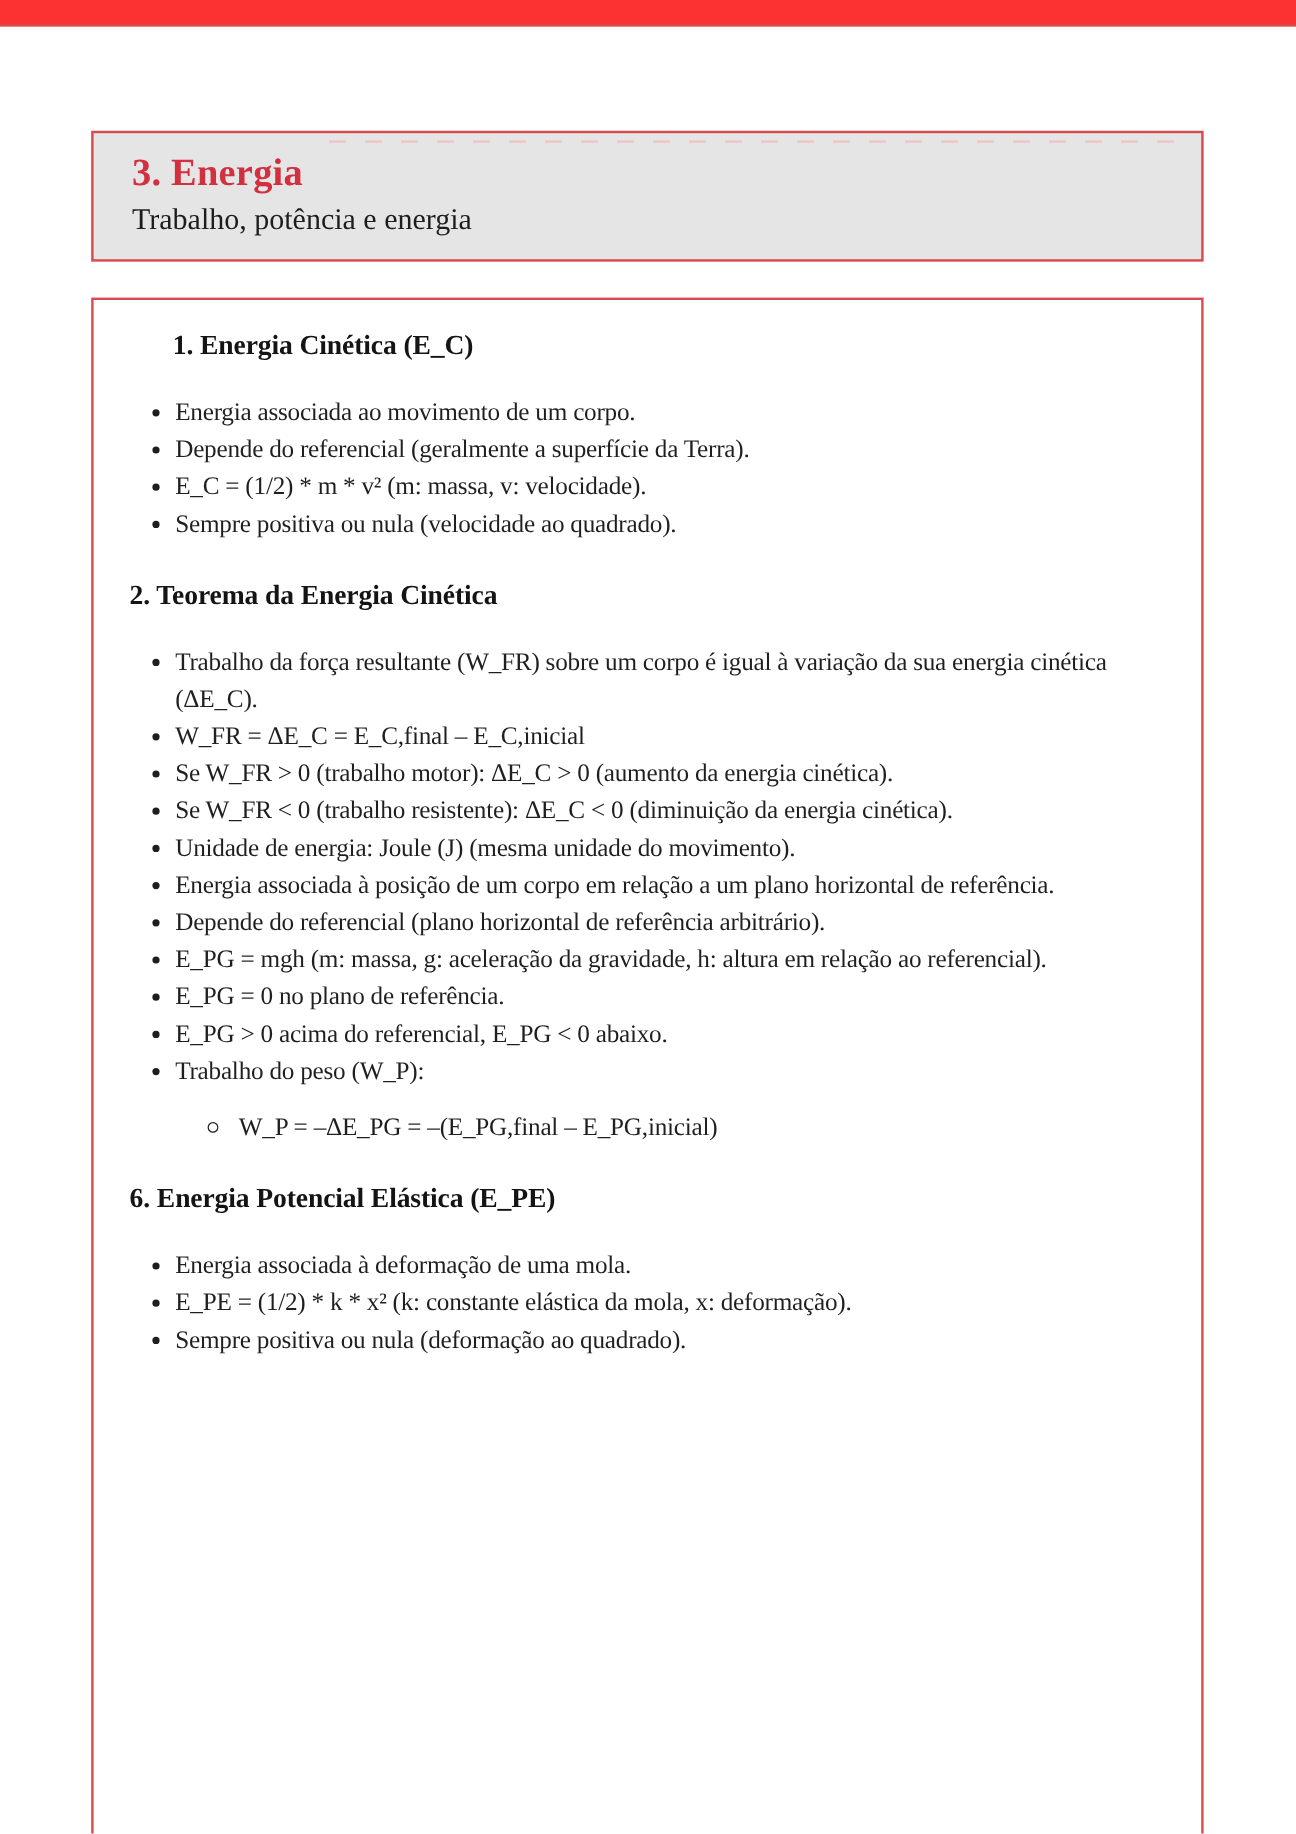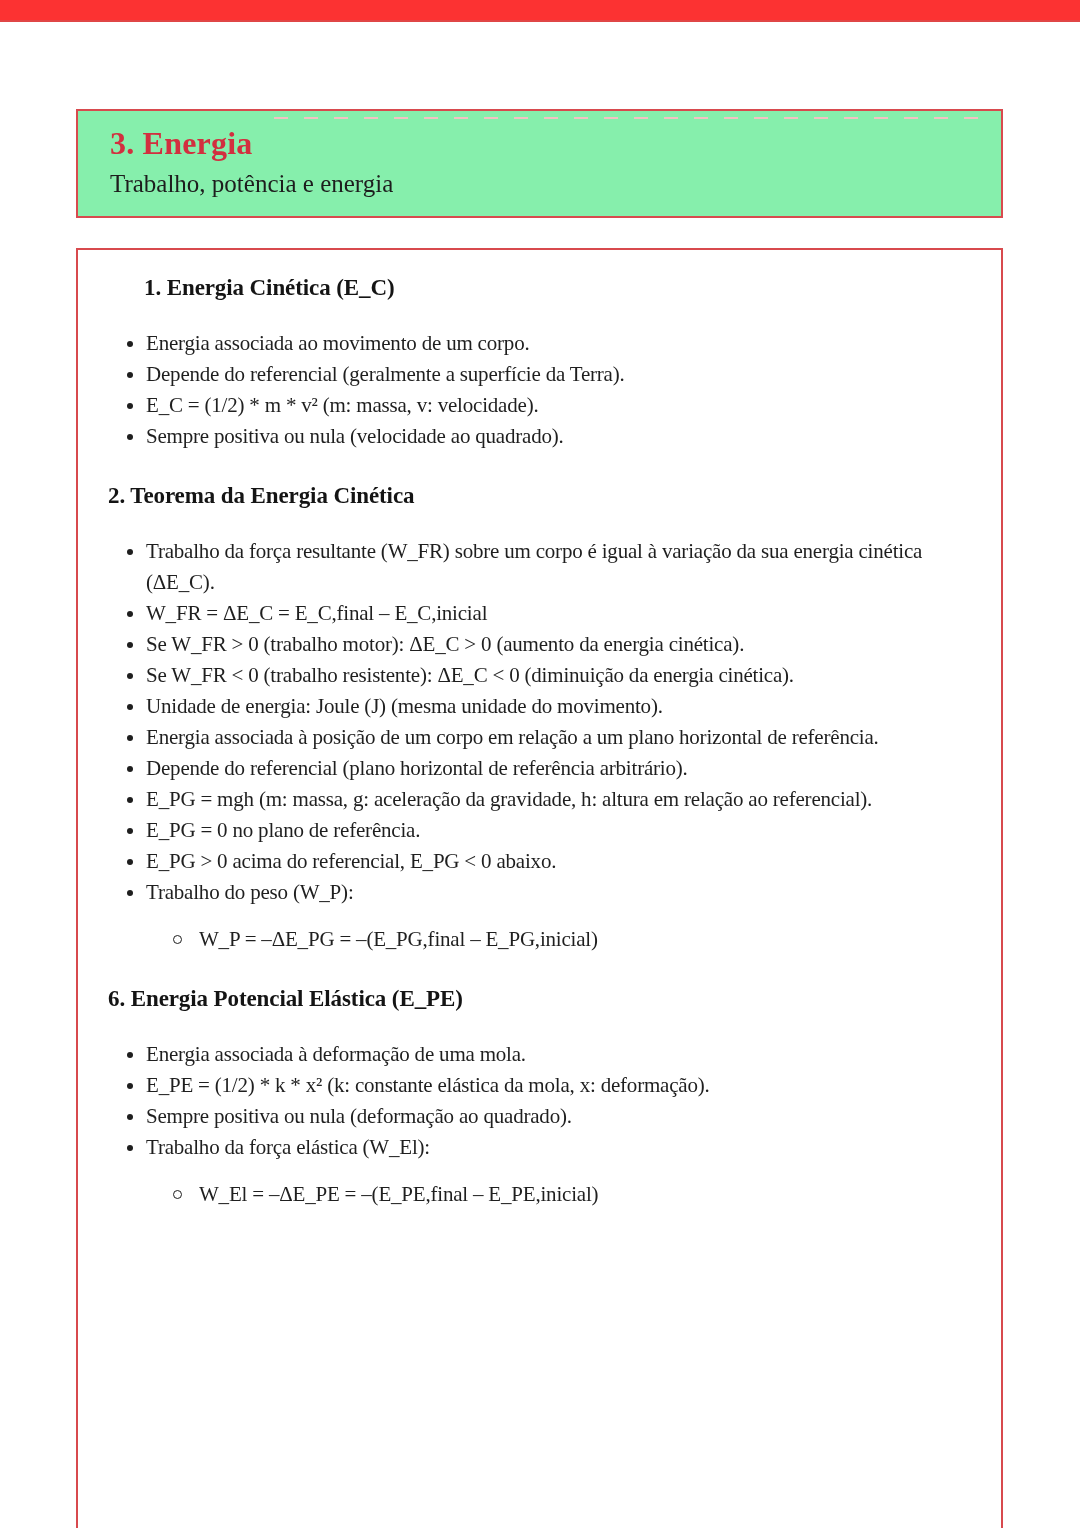--- a/index.html
+++ b/index.html
@@ -24,21 +24,21 @@
     background: #fc3232;
     border-bottom: 2px solid #e04646;
   }
   .header-box {
     position: relative;
     margin: 87px 0 0 76px;
     width: 883px; 
     height: 105px;
     border: 2px solid #d84a4e;
     padding: 0 20px;
-    background: #86efac;
+    background: #e5e5e5;
   }
   .dashed-line {
     position: absolute;
     top: 6px;
     left: 196px;
     right: 14px;
     height: 2px;
     background: repeating-linear-gradient(90deg, #f2c3c3 0 14px, transparent 14px 30px);
   }
   .page-title {
@@ -166,22 +166,16 @@
           <li><span>W_P = –ΔE_PG = –(E_PG,final – E_PG,inicial)</span></li>
         </ul>
       </li>
     </ul>
 
     <h2 class="section-heading">6. Energia Potencial Elástica (E_PE)</h2>
     <ul class="bullet-list">
       <li><span>Energia associada à deformação de uma mola.</span></li>
       <li><span>E_PE = (1/2) * k * x² (k: constante elástica da mola, x: deformação).</span></li>
       <li><span>Sempre positiva ou nula (deformação ao quadrado).</span></li>
-      <li>
-        <span>Trabalho da força elástica (W_El):</span>
-        <ul class="sub-list">
-          <li><span>W_El = –ΔE_PE = –(E_PE,final – E_PE,inicial)</span></li>
-        </ul>
-      </li>
     </ul>
 
   </section>
 </div>
 
 </body></html>

